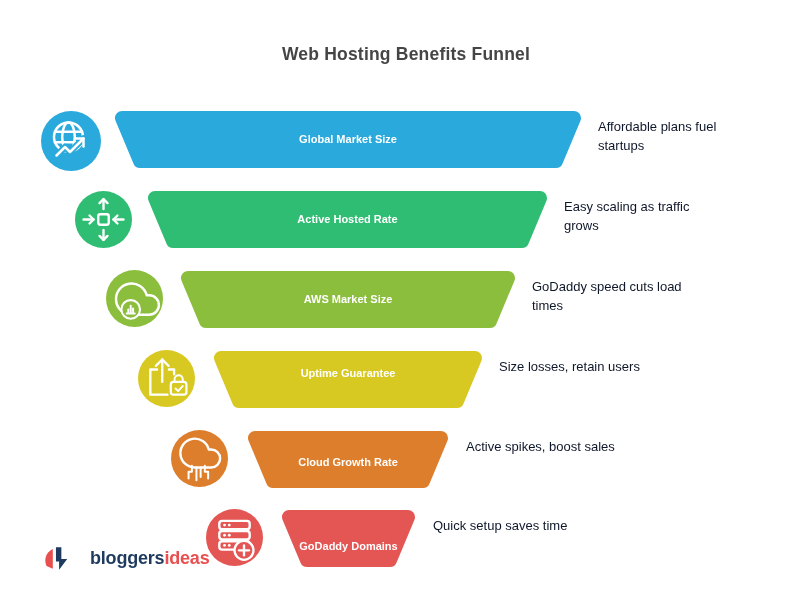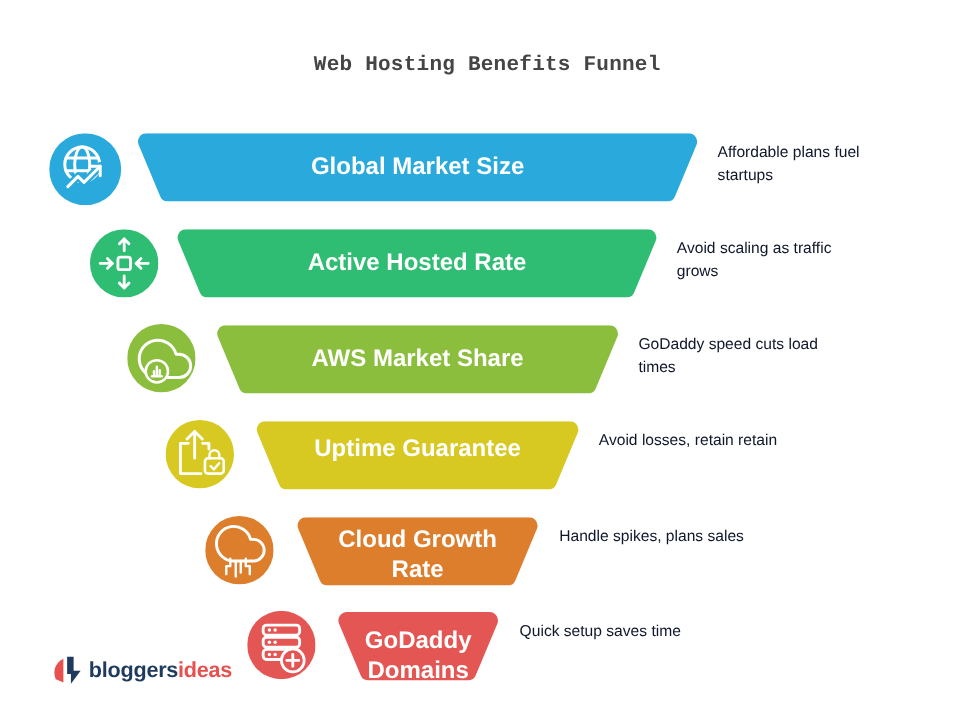--- a/index.html
+++ b/index.html
@@ -1,24 +1,24 @@
 <!DOCTYPE html>
 <html><head>
 <meta charset="utf-8">
 <style>
   html,body{margin:0;padding:0;}
   body{width:812px;height:600px;background:#ffffff;font-family:"Liberation Sans",sans-serif;position:relative;overflow:hidden;}
   .abs{position:absolute;}
-  .title{left:0;top:44px;width:812px;text-align:center;font-size:17.5px;font-weight:bold;color:#454545;letter-spacing:.2px;font-family:Liberation Mono, monospace;}
-  .lbl{display:flex;align-items:center;justify-content:center;text-align:center;color:#ffffff;font-weight:bold;font-size:20px;line-height:1.25;padding:0 18px;box-sizing:border-box;}
+  .title{left:0;top:44px;width:812px;text-align:center;font-size:17.5px;font-weight:bold;color:#454545;letter-spacing:.2px;}
+  .lbl{display:flex;align-items:center;justify-content:center;text-align:center;color:#ffffff;font-weight:bold;font-size:11px;line-height:1.25;padding:0 18px;box-sizing:border-box;}
   .desc{width:160px;font-size:13px;line-height:19px;color:#0f172a;}
   .seg polygon{stroke-width:14;stroke-linejoin:round;}
   .ic{fill:none;stroke:#ffffff;stroke-width:2.5;stroke-linecap:round;stroke-linejoin:round;}
   .ic-thin{fill:none;stroke:#ffffff;stroke-width:2.1;stroke-linecap:round;stroke-linejoin:round;}
-  .logo{left:42px;top:544px;display:flex;align-items:center;gap:5px;}
+  .logo{left:42px;top:544px;display:flex;align-items:center;gap:21px;}
   .logo-text{font-size:18px;font-weight:bold;letter-spacing:-.2px;}
 </style>
 </head>
 <body>
 
 <div class="abs title">Web Hosting Benefits Funnel</div>
 
 <svg class="abs" style="left:41px;top:111px" width="60" height="60" viewBox="0 0 60 60">
   <circle cx="30" cy="30" r="30" fill="#29A9DC"></circle>
   <g class="ic">
@@ -50,74 +50,74 @@
     <line x1="9" y1="30" x2="19.5" y2="30"></line>
       <polyline points="15.3,25.8 19.5,30 15.3,34.2"></polyline>
     <line x1="51" y1="30" x2="40.5" y2="30"></line>
       <polyline points="44.7,25.8 40.5,30 44.7,34.2"></polyline>
   </g>
 </svg>
 <svg class="abs seg" style="left:147px;top:191px" width="401" height="57">
   <polygon points="8,7 393,7 375,50 26,50" fill="#2EBD72" stroke="#2EBD72"></polygon>
 </svg>
 <div class="abs lbl" style="left:147px;top:191px;width:401px;height:57px">Active Hosted Rate</div>
-<div class="abs desc" style="left:564px;top:197px">Avoid scaling as traffic grows</div>
+<div class="abs desc" style="left:564px;top:197px">Easy scaling as traffic grows</div>
 
 <svg class="abs" style="left:106px;top:270px" width="57" height="57" viewBox="0 0 60 60">
   <circle cx="30" cy="30" r="30" fill="#8CBE3E"></circle>
   <path d="M18 10h-1.26A8 8 0 1 0 9 20h9a5 5 0 0 0 0-10z" transform="translate(8.5,6) scale(2.05)" fill="none" stroke="#ffffff" stroke-width="1.27" stroke-linecap="round" stroke-linejoin="round"></path>
   <circle cx="26" cy="41.5" r="9.8" stroke="#ffffff" stroke-width="2.2" fill="#8CBE3E"></circle>
   <g class="ic-thin" stroke-width="1.8">
     <path d="M21.8,45.8 h8.4"></path>
     <path d="M23.5,44.5 V41.5"></path>
     <path d="M26,44.5 V37.5"></path>
     <path d="M28.5,44.5 V40.5"></path>
   </g>
 </svg>
 <svg class="abs seg" style="left:180px;top:271px" width="336" height="57">
   <polygon points="8,7 328,7 310,50 26,50" fill="#8CBE3E" stroke="#8CBE3E"></polygon>
 </svg>
-<div class="abs lbl" style="left:180px;top:271px;width:336px;height:57px">AWS Market Share</div>
+<div class="abs lbl" style="left:180px;top:271px;width:336px;height:57px">AWS Market Size</div>
 <div class="abs desc" style="left:532px;top:277px">GoDaddy speed cuts load times</div>
 
 <svg class="abs" style="left:138px;top:350px" width="57" height="57" viewBox="0 0 60 60">
   <circle cx="30" cy="30" r="30" fill="#D7C822"></circle>
   <g class="ic" stroke-width="2.3">
     <path d="M20,20.5 H13 V47 H31"></path>
     <path d="M32.5,20.5 H38 V25.5"></path>
     <line x1="25.5" y1="33.5" x2="25.5" y2="10"></line>
     <polyline points="18.8,16.7 25.5,10 32.2,16.7"></polyline>
   </g>
   <rect x="34.5" y="33.5" width="16.5" height="13.5" rx="2.8" stroke="#ffffff" stroke-width="2.3" fill="#D7C822"></rect>
   <g class="ic-thin">
     <path d="M38.5,33.5 V30.8 a4.3,4.3 0 0 1 8.6,0 V33.5"></path>
     <polyline points="39.5,40.5 42.3,43.3 47,38"></polyline>
   </g>
 </svg>
 <svg class="abs seg" style="left:213px;top:351px" width="270" height="57">
   <polygon points="8,7 262,7 244,50 26,50" fill="#D7C822" stroke="#D7C822"></polygon>
 </svg>
 <div class="abs lbl" style="left:213px;top:351px;width:270px;height:46px">Uptime Guarantee</div>
-<div class="abs desc" style="left:499px;top:357px">Avoid losses, retain retain</div>
+<div class="abs desc" style="left:499px;top:357px">Size losses, retain users</div>
 
 <svg class="abs" style="left:171px;top:430px" width="57" height="57" viewBox="0 0 60 60">
   <circle cx="30" cy="30" r="30" fill="#DD7E2C"></circle>
   <path d="M18 10h-1.26A8 8 0 1 0 9 20h9a5 5 0 0 0 0-10z" transform="translate(8,1.5) scale(1.9)" fill="none" stroke="#ffffff" stroke-width="1.35" stroke-linecap="round" stroke-linejoin="round"></path>
   <g class="ic-thin">
     <path d="M22,37.5 v6.5 h-3.5 v7"></path>
     <path d="M26.8,39.5 V53"></path>
     <path d="M31.2,39.5 V49.5"></path>
     <path d="M35.6,37.5 v6.5 h3.5 v7"></path>
   </g>
 </svg>
 <svg class="abs seg" style="left:247px;top:431px" width="202" height="57">
   <polygon points="8,7 194,7 176,50 26,50" fill="#DD7E2C" stroke="#DD7E2C"></polygon>
 </svg>
 <div class="abs lbl" style="left:247px;top:434px;width:202px;height:57px">Cloud Growth Rate</div>
-<div class="abs desc" style="left:466px;top:437px">Handle spikes, plans sales</div>
+<div class="abs desc" style="left:466px;top:437px">Active spikes, boost sales</div>
 
 <svg class="abs" style="left:206px;top:509px" width="57" height="57" viewBox="0 0 60 60">
   <circle cx="30" cy="30" r="30" fill="#E35653"></circle>
   <g class="ic" stroke-width="2.4">
     <rect x="14" y="12.5" width="32" height="8.8" rx="3"></rect>
     <rect x="14" y="23.2" width="32" height="8.8" rx="3"></rect>
     <rect x="14" y="33.9" width="32" height="8.8" rx="3"></rect>
   </g>
   <g fill="#ffffff" stroke="none">
     <circle cx="19.5" cy="16.9" r="1.5"></circle>

